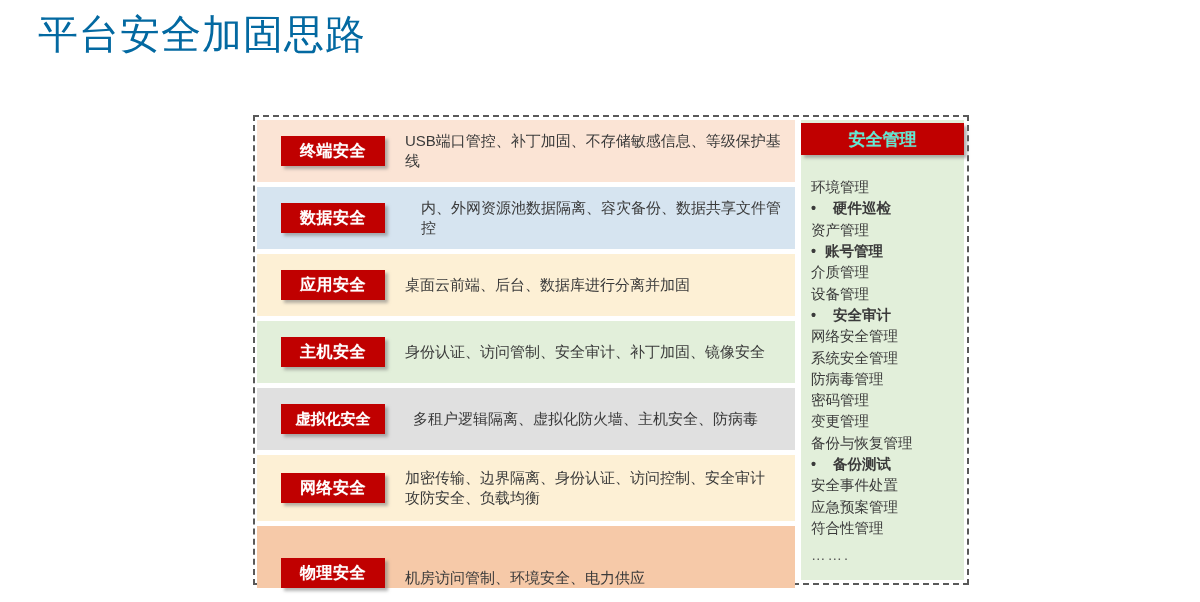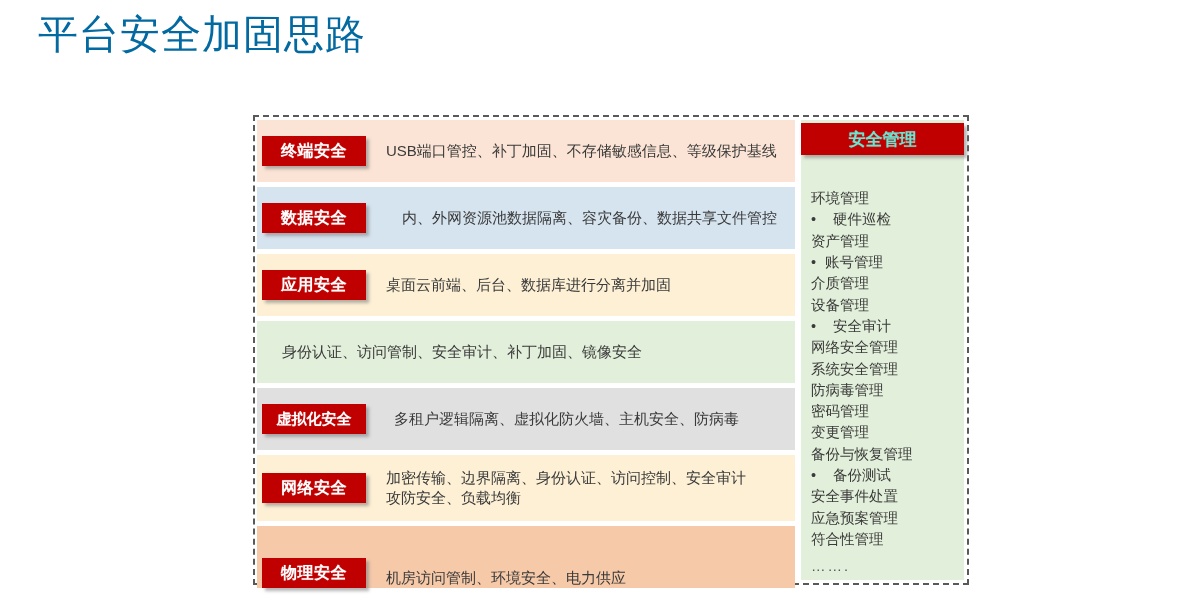--- a/index.html
+++ b/index.html
@@ -51,21 +51,21 @@
     padding: 3px 0 3px 2px;
     box-sizing: border-box;
   }
 
   .layer-row {
     position: relative;
     display: flex;
     align-items: center;
     margin-bottom: 5px;
     box-sizing: border-box;
-    padding-left: 5px;
+    padding-left: 24px;
   }
 
   .layer-row:last-child { margin-bottom: 0; }
 
   .layer-chip {
     flex: 0 0 104px;
     width: 104px;
     height: 30px;
     background: #C00000;
     color: #ffffff;
@@ -114,29 +114,29 @@
     align-items: center;
     justify-content: center;
     box-shadow: 3px 3px 3px rgba(120,120,120,0.55);
     text-shadow: 0 0 1px rgba(255,255,255,0.35);
     box-sizing: border-box;
   }
 
   #mgmt-list {
     position: absolute;
     left: 10px;
-    top: 68px;
+    top: 57px;
     right: 4px;
     font-size: 14.5px;
     color: #3a3a3a;
     line-height: 1.47;
   }
 
   .mgmt-item { white-space: nowrap; }
-  .mgmt-item.sub { padding-left: 0px; }
+  .mgmt-item.sub { padding-left: 0px; font-weight: bold; }
   .mgmt-item.sub .bullet { display: inline-block; width: 14px; }
   .mgmt-item.sub .bullet-wide { display: inline-block; width: 22px; }
   .mgmt-item.ellipsis { letter-spacing: 2px; padding-top: 6px; color: #555; }
 </style>
 </head>
 <body>
 
 <div id="page-title">平台安全加固思路</div>
 
 <div id="diagram">
@@ -148,20 +148,21 @@
       </div>
       <div class="layer-row" style="background: rgb(214, 228, 240); height: 62px; flex: 0 0 62px; gap: 16px;">
         <div class="layer-chip" style="background: rgb(192, 0, 0);">数据安全</div>
         <div class="layer-desc">内、外网资源池数据隔离、容灾备份、数据共享文件管控</div>
       </div>
       <div class="layer-row" style="background: rgb(253, 240, 213); height: 62px; flex: 0 0 62px;">
         <div class="layer-chip" style="background: rgb(192, 0, 0);">应用安全</div>
         <div class="layer-desc">桌面云前端、后台、数据库进行分离并加固</div>
       </div>
       <div class="layer-row" style="background: rgb(226, 239, 218); height: 62px; flex: 0 0 62px;">
+        <div class="layer-chip" style="background: rgb(192, 0, 0);">主机安全</div>
         <div class="layer-desc">身份认证、访问管制、安全审计、补丁加固、镜像安全</div>
       </div>
       <div class="layer-row" style="background: rgb(224, 224, 224); height: 62px; flex: 0 0 62px; gap: 8px;">
         <div class="layer-chip narrow-text" style="background: rgb(192, 0, 0);">虚拟化安全</div>
         <div class="layer-desc">多租户逻辑隔离、虚拟化防火墙、主机安全、防病毒</div>
       </div>
       <div class="layer-row" style="background: rgb(253, 240, 213); height: 66px; flex: 0 0 66px;">
         <div class="layer-chip" style="background: rgb(192, 0, 0);">网络安全</div>
         <div class="layer-desc">加密传输、边界隔离、身份认证、访问控制、安全审计
 攻防安全、负载均衡</div>

